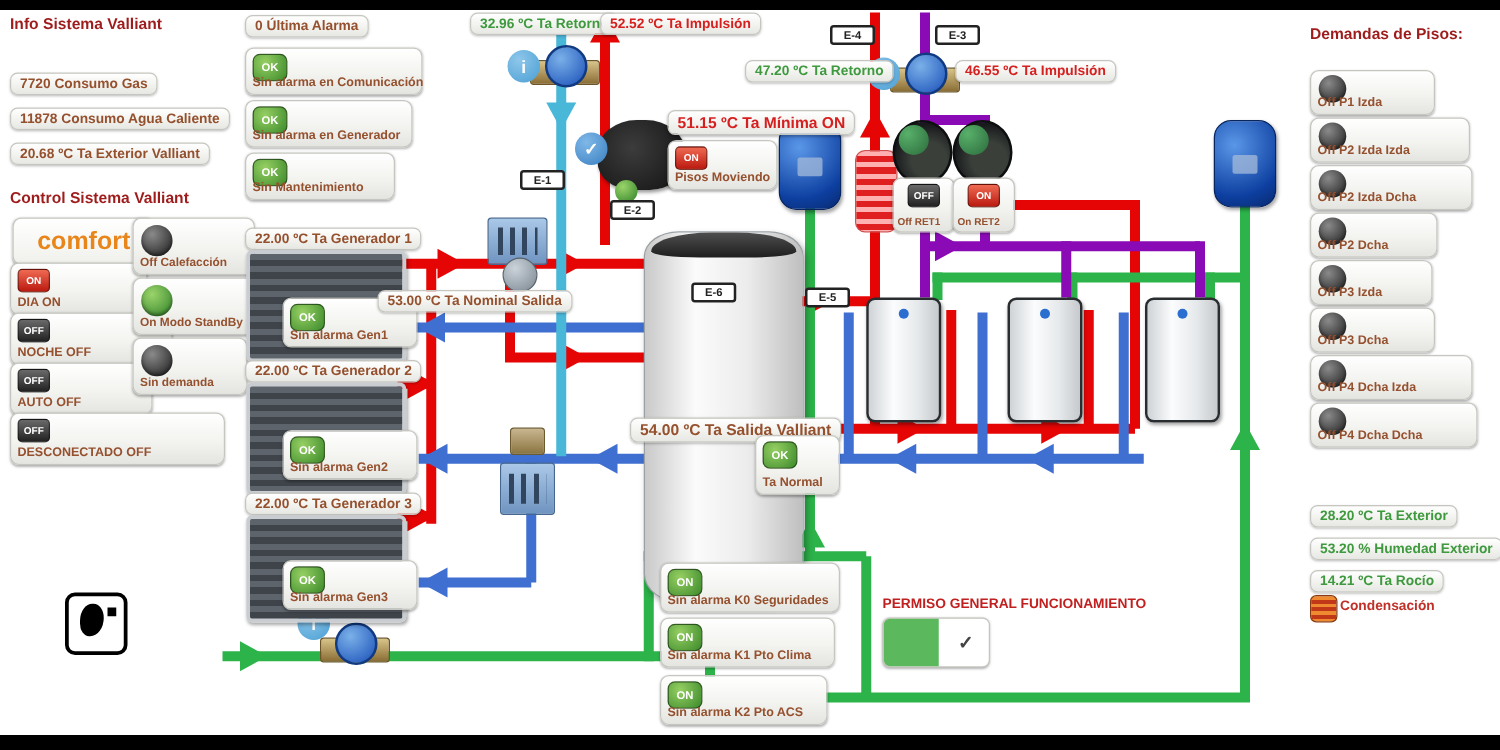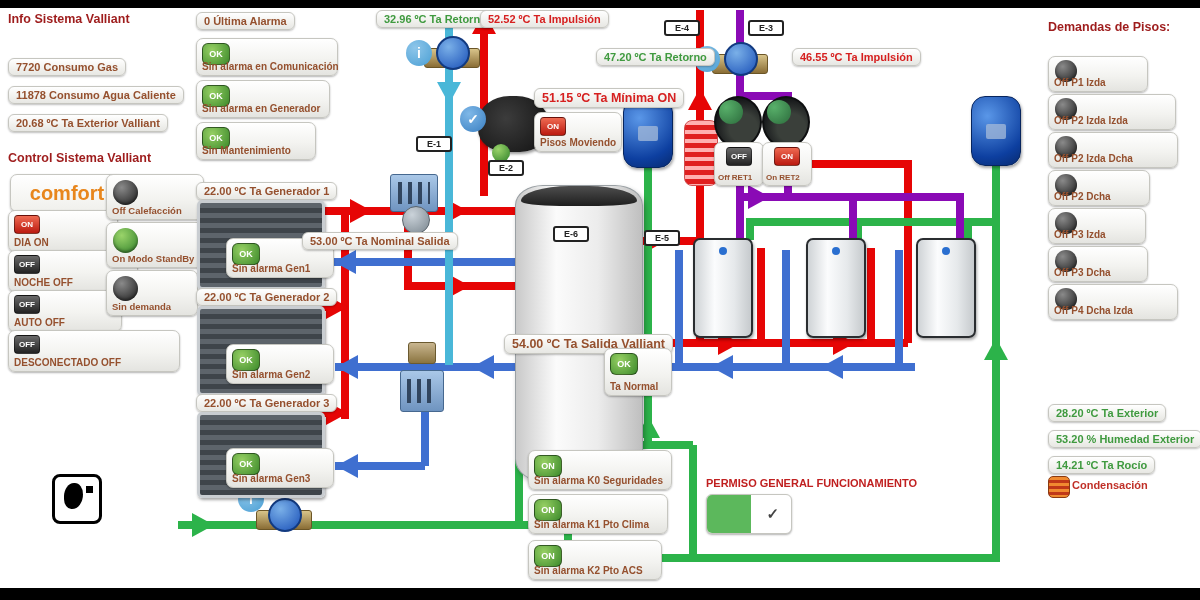--- a/index.html
+++ b/index.html
@@ -310,21 +310,21 @@
     <span class="badge r">ON</span>
     <span class="lbl">Pisos Moviendo</span>
   </div>
   <div class="pill" style="left:302px;top:232px;">53.00 ºC Ta Nominal Salida</div>
   <div class="pill big" style="left:504px;top:334px;text-align:right;">54.00 ºC Ta Salida Valliant</div>
   <div class="btn" style="left:604px;top:348px;width:66px;height:46px;">
     <span class="badge g">OK</span>
     <span class="lbl">Ta Normal</span>
   </div>
   <div class="pill green" style="left:596px;top:48px;">47.20 ºC Ta Retorno</div>
-  <div class="pill red" style="left:792px;top:48px;">46.55 ºC Ta Impulsión</div>
+  <div class="pill red" style="left:764px;top:48px;">46.55 ºC Ta Impulsión</div>
 
   <div class="btn" style="left:714px;top:142px;width:48px;height:42px;">
     <span class="badge k" style="left:11px;">OFF</span>
     <span class="lbl" style="font-size:8px;left:3px;">Off RET1</span>
   </div>
   <div class="btn" style="left:762px;top:142px;width:48px;height:42px;">
     <span class="badge r" style="left:11px;">ON</span>
     <span class="lbl" style="font-size:8px;left:3px;">On RET2</span>
   </div>
 
@@ -349,20 +349,24 @@
     <span class="led dark" style="width:22px;height:22px;top:3px;"></span>
     <span class="lbl">Off P3 Izda</span>
   </div>
   <div class="btn" style="left:1048px;top:246px;width:98px;height:34px;">
     <span class="led dark" style="width:22px;height:22px;top:3px;"></span>
     <span class="lbl">Off P3 Dcha</span>
   </div>
   <div class="btn" style="left:1048px;top:284px;width:128px;height:34px;">
     <span class="led dark" style="width:22px;height:22px;top:3px;"></span>
     <span class="lbl">Off P4 Dcha Izda</span>
+  </div>
+  <div class="btn" style="left:1048px;top:322px;width:132px;height:34px;">
+    <span class="led dark" style="width:22px;height:22px;top:3px;"></span>
+    <span class="lbl">Off P4 Dcha Dcha</span>
   </div>
 
   <div class="pill green" style="left:1048px;top:404px;">28.20 ºC Ta Exterior</div>
   <div class="pill green" style="left:1048px;top:430px;">53.20 % Humedad Exterior</div>
   <div class="pill green" style="left:1048px;top:456px;">14.21 ºC Ta Rocío</div>
   <div class="cond" style="left:1048px;top:476px;width:20px;height:20px;"></div>
   <div class="condtxt" style="left:1072px;top:479px;">Condensación</div>
 
   <div class="btn" style="left:528px;top:450px;width:142px;height:38px;">
     <span class="badge g">ON</span>

